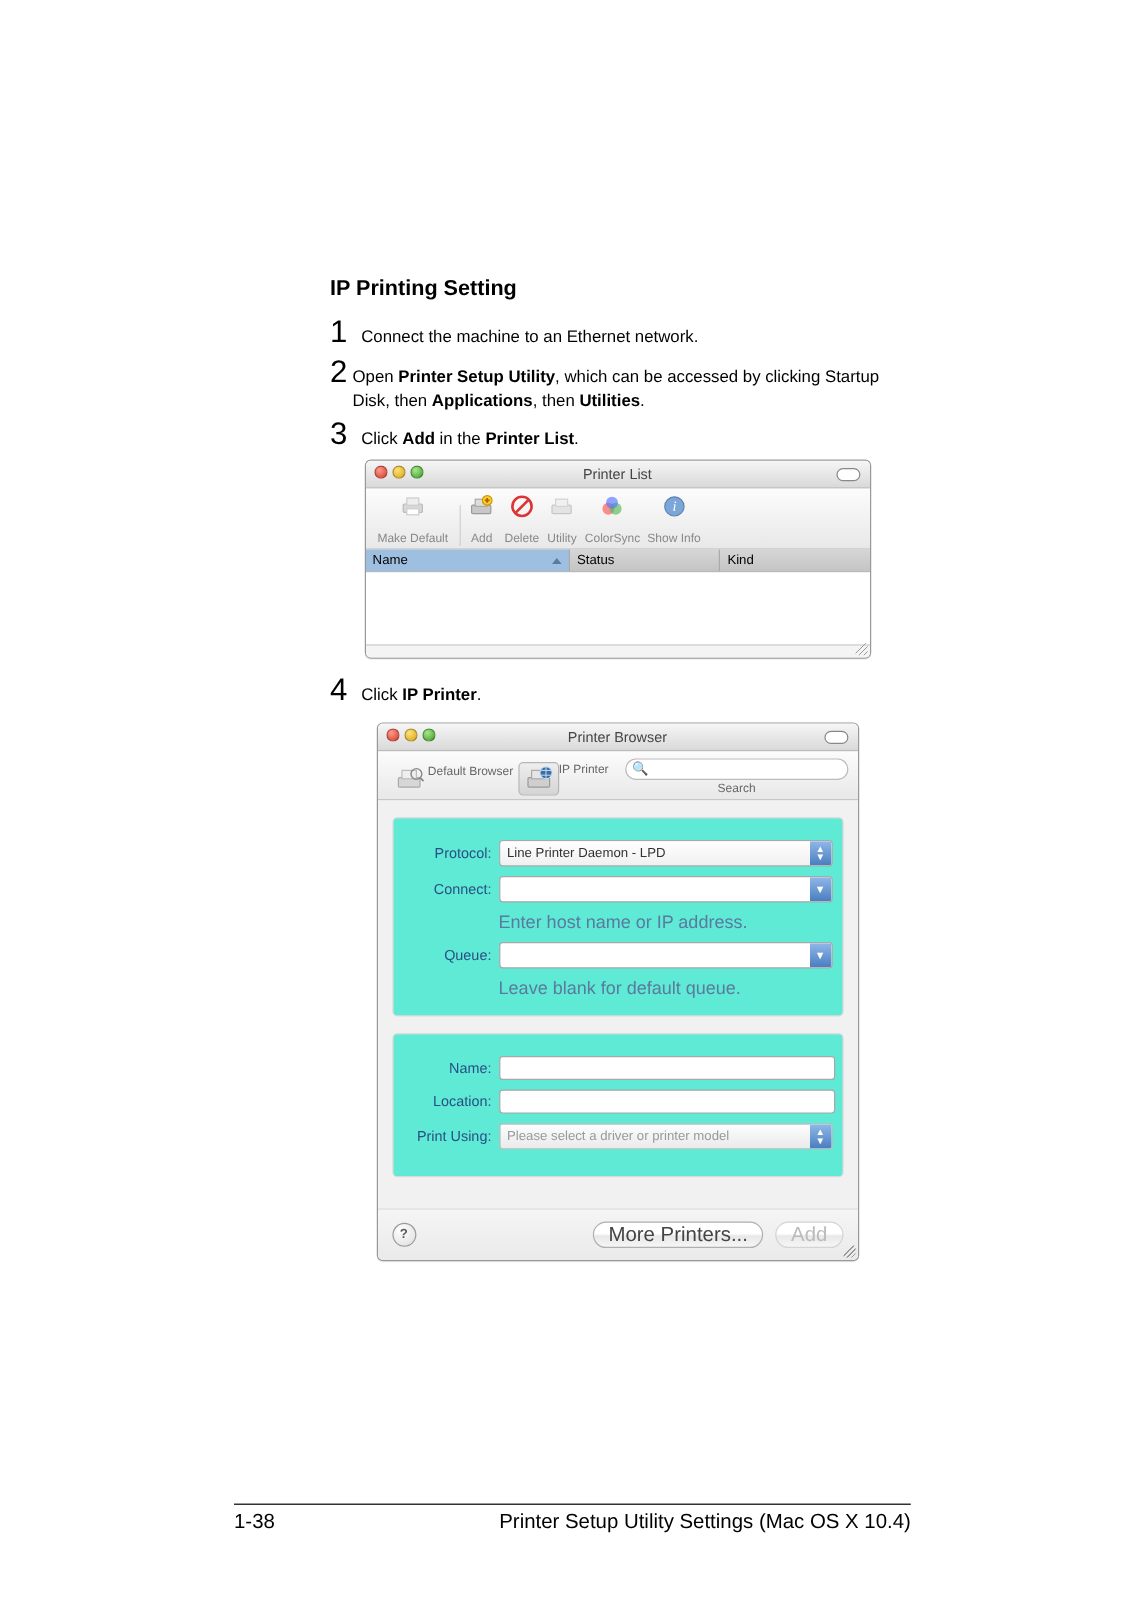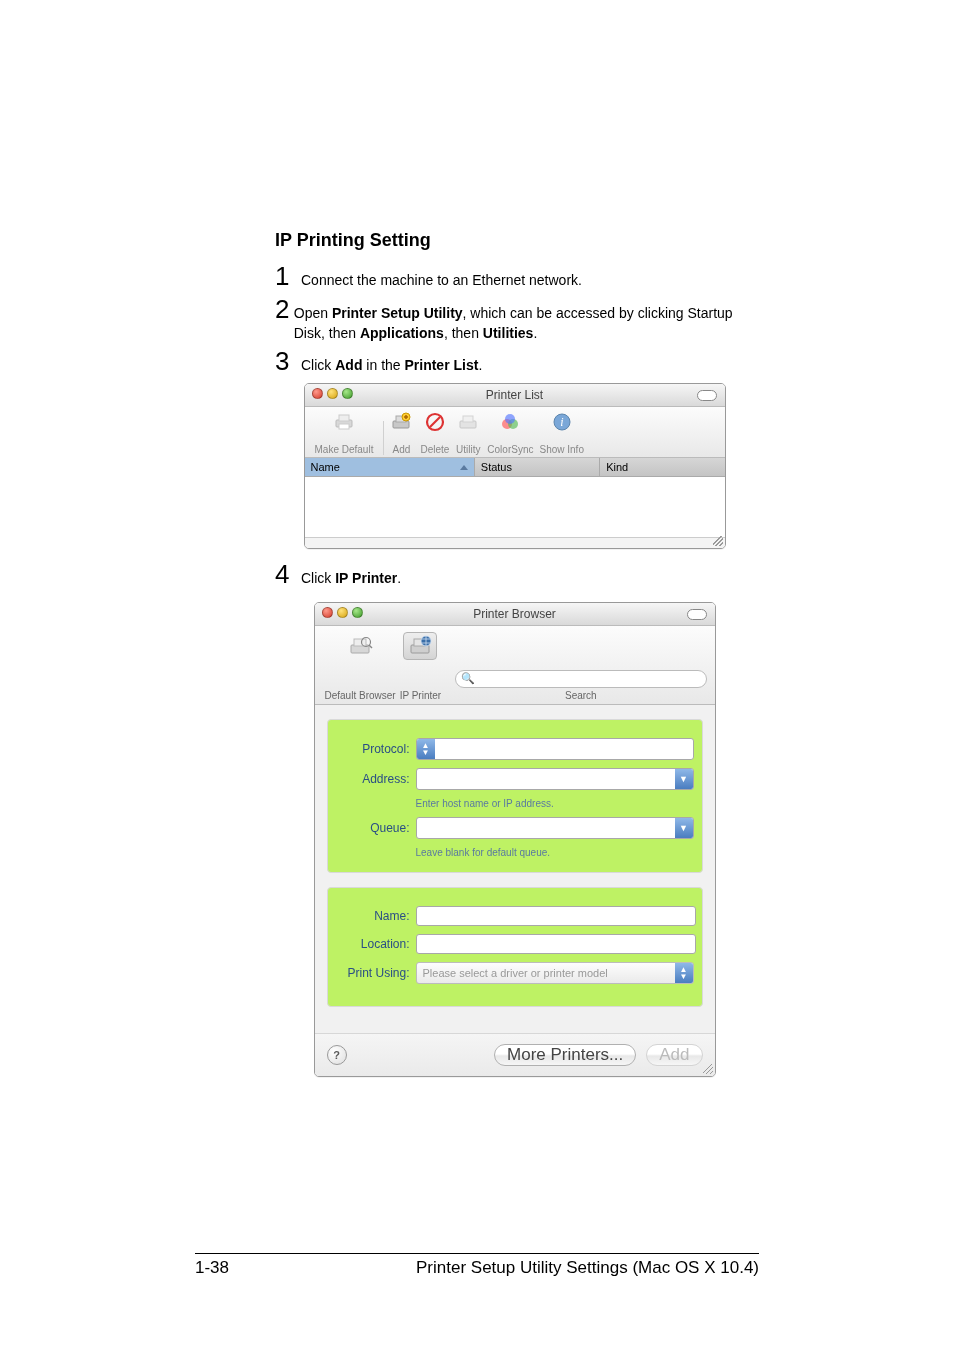--- a/index.html
+++ b/index.html
@@ -155,23 +155,22 @@
   .toolbar-pb {
     display: flex;
     align-items: flex-end;
     padding: 6px 8px 3px 10px;
     background: linear-gradient(#fcfcfc, #e8e8e8);
     border-bottom: 1px solid #bbb;
     font-size: 10px;
     color: #666;
   }
   .pb-item {
-    display:flex; flex-direction: column; align-items: center;
+    display:flex; flex-direction: row; align-items: flex-start;
     margin-right: 4px;
-    gap: 29px;
   }
   .pb-item .ic { width:32px; height:26px; display:flex; align-items:center; justify-content:center; }
   .pb-item .lbl { margin-top:1px; }
   .pb-item.selected .ic {
     background: linear-gradient(#eee,#d4d4d4);
     border:1px solid #b5b5b5;
     border-radius:4px;
   }
   .pb-search-wrap {
     flex: 1;
@@ -199,21 +198,21 @@
   }
   .pb-search-lbl { margin-top: 2px; }
 
   .pb-body {
     padding: 14px 12px 12px 12px;
     background: #f1f1f1;
     font-size: 12px;
     color: #284a7a;
   }
   .field-group {
-    background:#bef264;
+    background:#5eead4;
     border:1px solid #d9d9d9;
     border-radius:4px;
     padding: 10px 8px;
     margin-bottom: 14px;
   }
   .field-row {
     display:flex;
     align-items: center;
     margin: 8px 0;
   }
@@ -258,21 +257,21 @@
     background:#fff;
   }
   .textbox .inner { flex:1; padding:2px 6px; font-size:11px; }
   .textbox .dd {
     width:18px;
     background: linear-gradient(#8fb8e8,#4a7dc0);
     display:flex; align-items:center; justify-content:center;
     color:#fff; font-size:9px;
   }
   .hint {
-    font-size:10px; color:#5a7aa0;
+    font-size:15px; color:#5a7aa0;
     margin: 2px 0 4px 80px;
   }
 
   .plain-input {
     width:100%;
     height:18px;
     border:1px solid #a8a8a8;
     border-radius:3px;
     background:#fff;
   }
@@ -504,29 +503,30 @@
       </div>
     </div>
 
     <div class="pb-body">
 
       <div class="field-group">
         <div class="field-row">
           <div class="field-label">Protocol:</div>
           <div class="field-ctl">
             <div class="combo">
+              <div class="val">Line Printer Daemon - LPD</div>
               <div class="btn">
                   <div class="arrs">▲<br>▼</div>
                 </div>
             </div>
           </div>
         </div>
 
         <div class="field-row">
-          <div class="field-label">Address:</div>
+          <div class="field-label">Connect:</div>
           <div class="field-ctl">
             <div class="textbox">
               <div class="inner"></div>
               <div class="dd">
                   <span>▼</span>
                 </div>
             </div>
           </div>
         </div>
         <div class="hint">Enter host name or IP address.</div>

